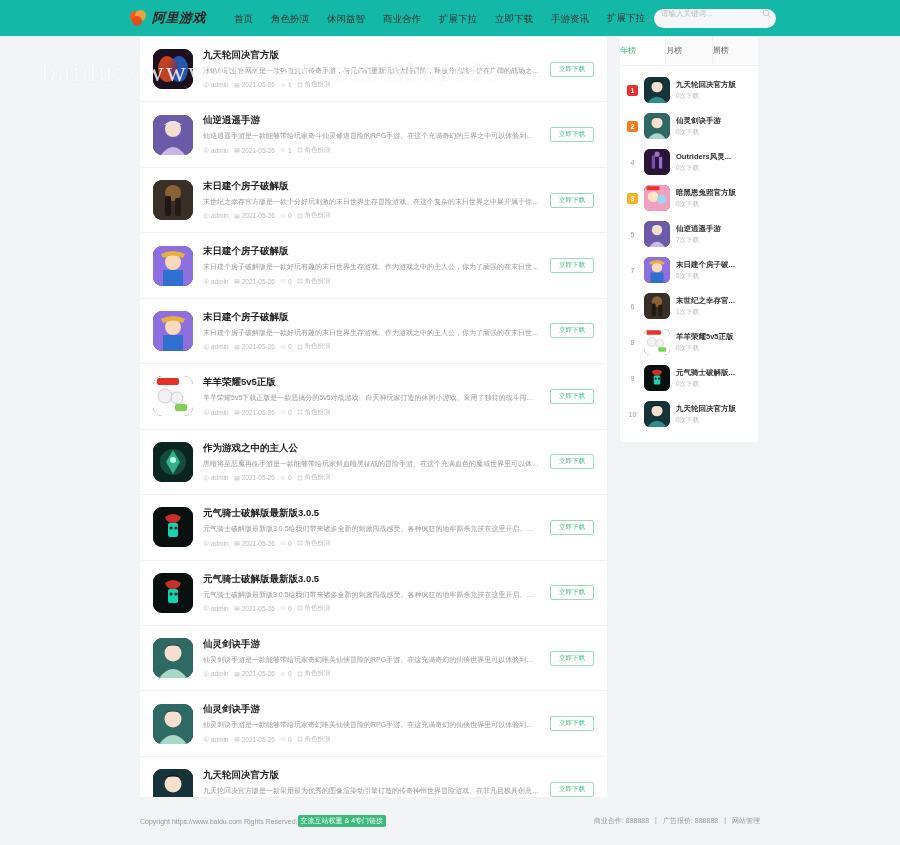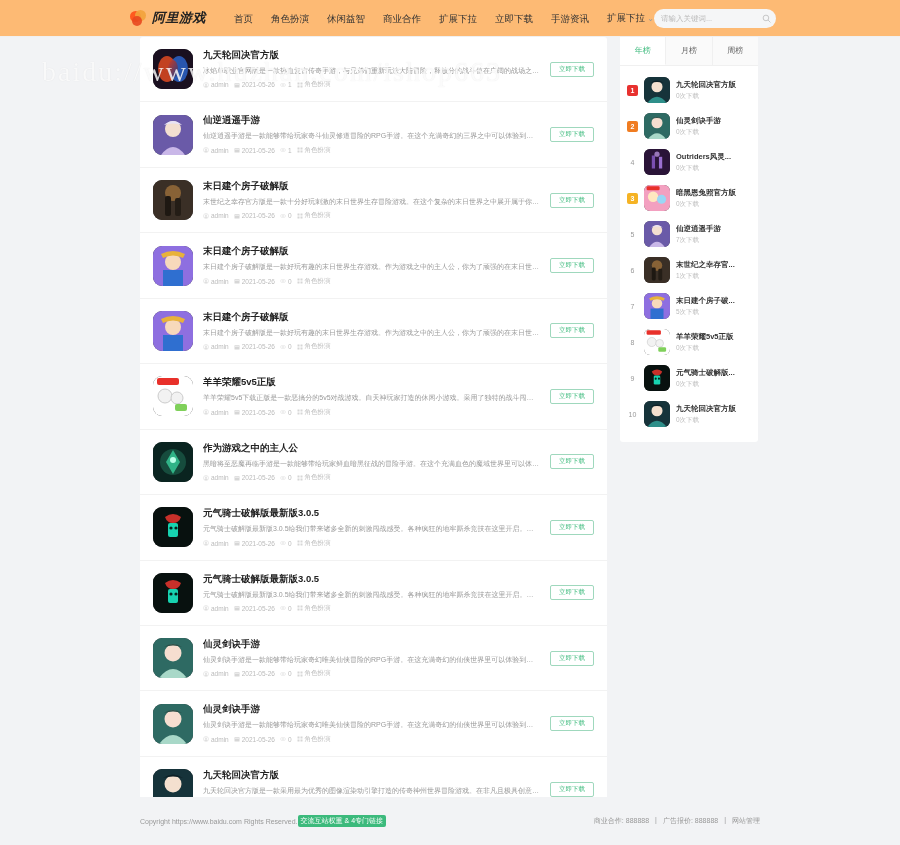--- a/index.html
+++ b/index.html
@@ -6,21 +6,21 @@
   html, body {
     width: 900px; height: 845px;
     font-family: "Liberation Sans", "DejaVu Sans", sans-serif;
     background: #f2f3f5;
     overflow: hidden;
   }
   .page { position: relative; width: 900px; height: 845px; background: #f2f3f5; }
 
   
   .header {
-    height: 37px; background: #fdba74; width: 900px;
+    height: 37px; background: #14b8a6; width: 900px;
     display: flex; align-items: center; padding: 0 130px;
     border-bottom: 1px solid #f0f0f0;
   }
   .brand { display: flex; align-items: center; gap: 5px; flex: 0 0 auto; }
   .brand-logo { width: 17px; height: 17px; position: relative; }
   .brand-logo .b1 {
     position: absolute; left: 0; top: 1px; width: 11px; height: 11px;
     border-radius: 50%; background: #ff5a1f;
   }
   .brand-logo .b2 {
@@ -36,21 +36,21 @@
     font-style: italic;
   }
   .nav { display: flex; align-items: center; gap: 18px; margin-left: 28px; }
   .nav-item {
     font-size: 9.5px; color: #333; white-space: nowrap; cursor: pointer;
     line-height: 37px;
   }
   .nav-item.has-caret::after { content: " ⌄"; font-size: 8px; color: #999; }
   .search-box {
     margin-left: auto; width: 122px; height: 19px; background: #f5f6f7;
-    border-radius: 10px; display: flex; align-items: center;
+    border-radius: 10px; display: flex; align-items: flex-start;
     padding: 0 7px; gap: 4px;
   }
   .search-input {
     border: none; background: transparent; outline: none; flex: 1;
     font-size: 7.5px; color: #999;
     font-family: "Liberation Sans", sans-serif;
   }
   .search-input::placeholder { color: #bbb; }
   .search-icon { width: 9px; height: 9px; flex: 0 0 auto; opacity: .55; }
 
@@ -98,21 +98,21 @@
   .dl-btn {
     flex: 0 0 auto; width: 44px; height: 15px; border: 1px solid #9fd8bd;
     border-radius: 2px; color: #3cba7c; font-size: 6.5px;
     display: flex; align-items: center; justify-content: center;
     background: #fff; cursor: pointer;
   }
 
   
   .rank-tabs { display: flex; border-bottom: 1px solid #f0f0f0; }
   .rank-tab {
-    flex: 1; text-align: center; font-size: 8px; color: #666;
+    flex: 1; font-size: 8px; color: #666;
     padding: 8px 0; cursor: pointer; background: #fafafa;
     border-right: 1px solid #f0f0f0;
   }
   .rank-tab:last-child { border-right: none; }
   .rank-tab.active { color: #3cba7c; background: #fff; border-bottom: 1px solid #fff; }
   .rank-list { padding: 6px 7px 10px; }
   .rank-row {
     display: flex; align-items: center; gap: 6px; padding: 5px 0;
   }
   .rank-num {
@@ -861,47 +861,47 @@
                 <path d="M8 40 Q20 24 32 40Z" fill="#c9b7e8"></path>
                 <path d="M11 10 Q20 2 29 10 Q20 7 11 10Z" fill="#e8e3f5"></path>
               </svg>
             </div>
             <div class="rank-info">
               <div class="rank-title">仙逆逍遥手游</div>
               <div class="rank-dl">7次下载</div>
             </div>
           </div>
           <div class="rank-row">
+            <div class="rank-num">7</div>
+            <div class="rank-thumb">
+              <svg class="art" viewBox="0 0 40 40" preserveAspectRatio="none">
+                <rect width="40" height="40" fill="#8e6fe0"></rect>
+                <circle cx="20" cy="16" r="8" fill="#f7d9bb"></circle>
+                <rect x="10" y="24" width="20" height="16" fill="#2f6fd0"></rect>
+                <path d="M8 8 Q20 2 32 8 L30 12 Q20 7 10 12Z" fill="#e8b23a"></path>
+              </svg>
+            </div>
+            <div class="rank-info">
+              <div class="rank-title">末日建个房子破...</div>
+              <div class="rank-dl">5次下载</div>
+            </div>
+          </div>
+          <div class="rank-row">
             <div class="rank-num">6</div>
             <div class="rank-thumb">
               <svg class="art" viewBox="0 0 40 40" preserveAspectRatio="none">
                 <rect width="40" height="40" fill="#3a2f26"></rect>
                 <circle cx="20" cy="13" r="8" fill="#c98d43" opacity=".55"></circle>
                 <rect x="12" y="16" width="6" height="20" rx="2" fill="#1e1812"></rect>
                 <rect x="22" y="18" width="6" height="18" rx="2" fill="#241d16"></rect>
               </svg>
             </div>
             <div class="rank-info">
               <div class="rank-title">末世纪之幸存官...</div>
               <div class="rank-dl">1次下载</div>
-            </div>
-          </div>
-          <div class="rank-row">
-            <div class="rank-num">7</div>
-            <div class="rank-thumb">
-              <svg class="art" viewBox="0 0 40 40" preserveAspectRatio="none">
-                <rect width="40" height="40" fill="#8e6fe0"></rect>
-                <circle cx="20" cy="16" r="8" fill="#f7d9bb"></circle>
-                <rect x="10" y="24" width="20" height="16" fill="#2f6fd0"></rect>
-                <path d="M8 8 Q20 2 32 8 L30 12 Q20 7 10 12Z" fill="#e8b23a"></path>
-              </svg>
-            </div>
-            <div class="rank-info">
-              <div class="rank-title">末日建个房子破...</div>
-              <div class="rank-dl">5次下载</div>
             </div>
           </div>
           <div class="rank-row">
             <div class="rank-num">8</div>
             <div class="rank-thumb">
               <svg class="art" viewBox="0 0 40 40" preserveAspectRatio="none">
                 <rect width="40" height="40" fill="#ffffff"></rect>
                 <rect x="4" y="2" width="22" height="7" rx="2" fill="#e8302a"></rect>
                 <circle cx="12" cy="20" r="7" fill="#f2f2f2" stroke="#ccc"></circle>
                 <circle cx="24" cy="22" r="6" fill="#f2f2f2" stroke="#ccc"></circle>

